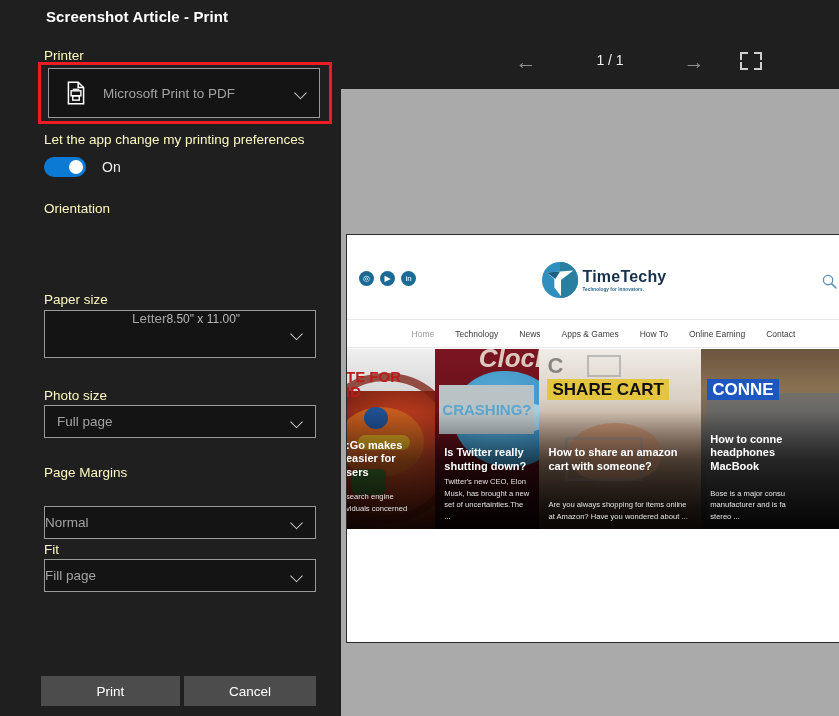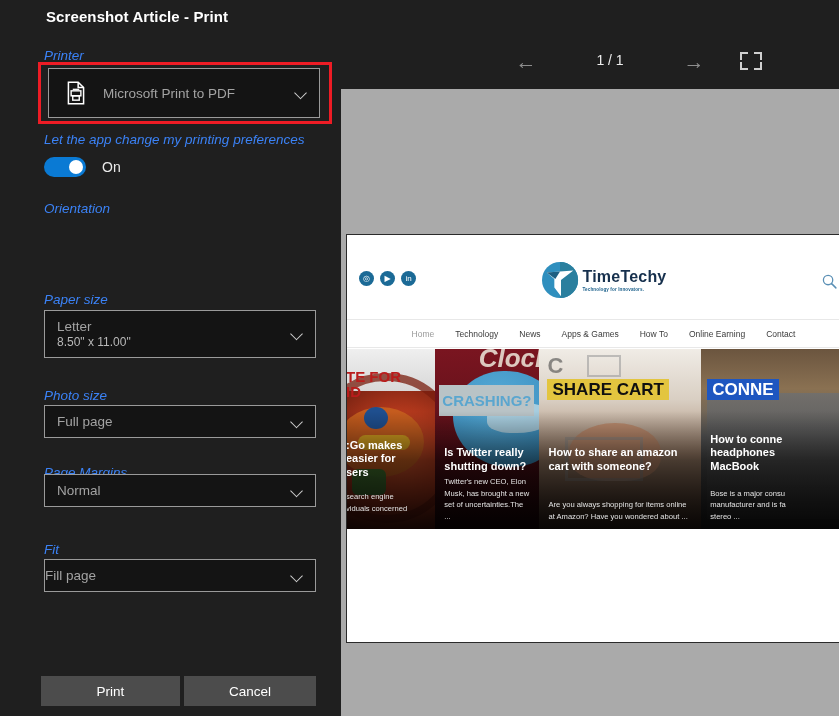--- a/index.html
+++ b/index.html
@@ -22,21 +22,21 @@
     position: absolute; right: 6px; top: 2px;
     width: 34px; height: 30px;
     display: flex; align-items: center; justify-content: center;
     color: #cfcfcf; font-size: 15px; line-height: 1; cursor: pointer;
   }
 
   
   .settings { position: absolute; left: 0; top: 34px; width: 300px; height: 682px; background: #1f1f1f; }
   .field-label {
     position: absolute; left: 8px;
-    font-size: 13.5px; color: #3b82f6; white-space: nowrap; font-style: italic;
+    font-size: 13.5px; color: #fef9c3; white-space: nowrap;
   }
   .combo {
     position: absolute; left: 8px;
     background: #141414; border: 1px solid #9a9a9a;
     display: flex; align-items: center; cursor: pointer;
   }
   .combo .ctext { font-size: 13.5px; color: #a3a3a3; }
   .combo .csub  { font-size: 12px; color: #b8b8b8; margin-top: 1px; }
   .chev {
     position: absolute; right: 11px; top: 50%; transform: translateY(-50%);
@@ -229,34 +229,34 @@
     <div class="toggle-row">
       <div class="toggle">
           <span class="knob"></span>
         </div>
       <span class="toggle-label">On</span>
     </div>
 
     <div class="field-label" style="top:167px;">Orientation</div>
 
     <div class="field-label" style="top:258px;">Paper size</div>
-    <div class="combo" style="top:276px; width:272px; height:48px; padding-left:12px; flex-direction:column; align-items:flex-start; justify-content:center;">
+    <div class="combo" style="top:276px; width:272px; height:48px; padding-left:12px; align-items:flex-start; justify-content:center;">
       <span class="ctext">Letter</span>
       <span class="csub">8.50" x 11.00"</span>
       <span class="chev"></span>
     </div>
 
     <div class="field-label" style="top:354px;">Photo size</div>
     <div class="combo" style="top:371px; width:272px; height:33px; padding-left:12px;">
       <span class="ctext">Full page</span>
       <span class="chev"></span>
     </div>
 
     <div class="field-label" style="top:431px;">Page Margins</div>
-    <div class="combo" style="top:440px; width:272px; height:33px; padding-left:12px;">
+    <div class="combo" style="top:472px; width:272px; height:33px; ">
       <span class="ctext">Normal</span>
       <span class="chev"></span>
     </div>
 
     <div class="field-label" style="top:508px;">Fit</div>
     <div class="combo" style="top:525px; width:272px; height:33px; ">
       <span class="ctext">Fill page</span>
       <span class="chev"></span>
     </div>
 
@@ -345,21 +345,21 @@
               <div>viduals concerned</div>
             </div>
           </div>
 
           <div class="card" style="width:105px;">
             <div class="bgimg bg2">
               <div class="bg2clock">Clock</div>
               <div class="bg2bird"></div>
               <div class="bg2w"></div>
             </div>
-            <div class="banner" style="left:4px; top:36px; font-size:15px; color:#5aa6cf; background:#b9c3c6; padding:8px 3px;">CRASHING?</div>
+            <div class="banner" style="left:4px; top:36px; font-size:15px; color:#5aa6cf; background:#b9c3c6; padding:17px 3px;">CRASHING?</div>
             <div class="shade"></div>
             <div class="ctitle">Is Twitter really shutting down?</div>
             <div class="cdesc">Twitter's new CEO, Elon Musk, has brought a new set of uncertainties.The ...</div>
           </div>
 
           <div class="card" style="width:163px;">
             <div class="bgimg bg3">
               <div class="bg3c">C</div>
               <div class="bg3rect"></div>
               <div class="bg3hand"></div>

